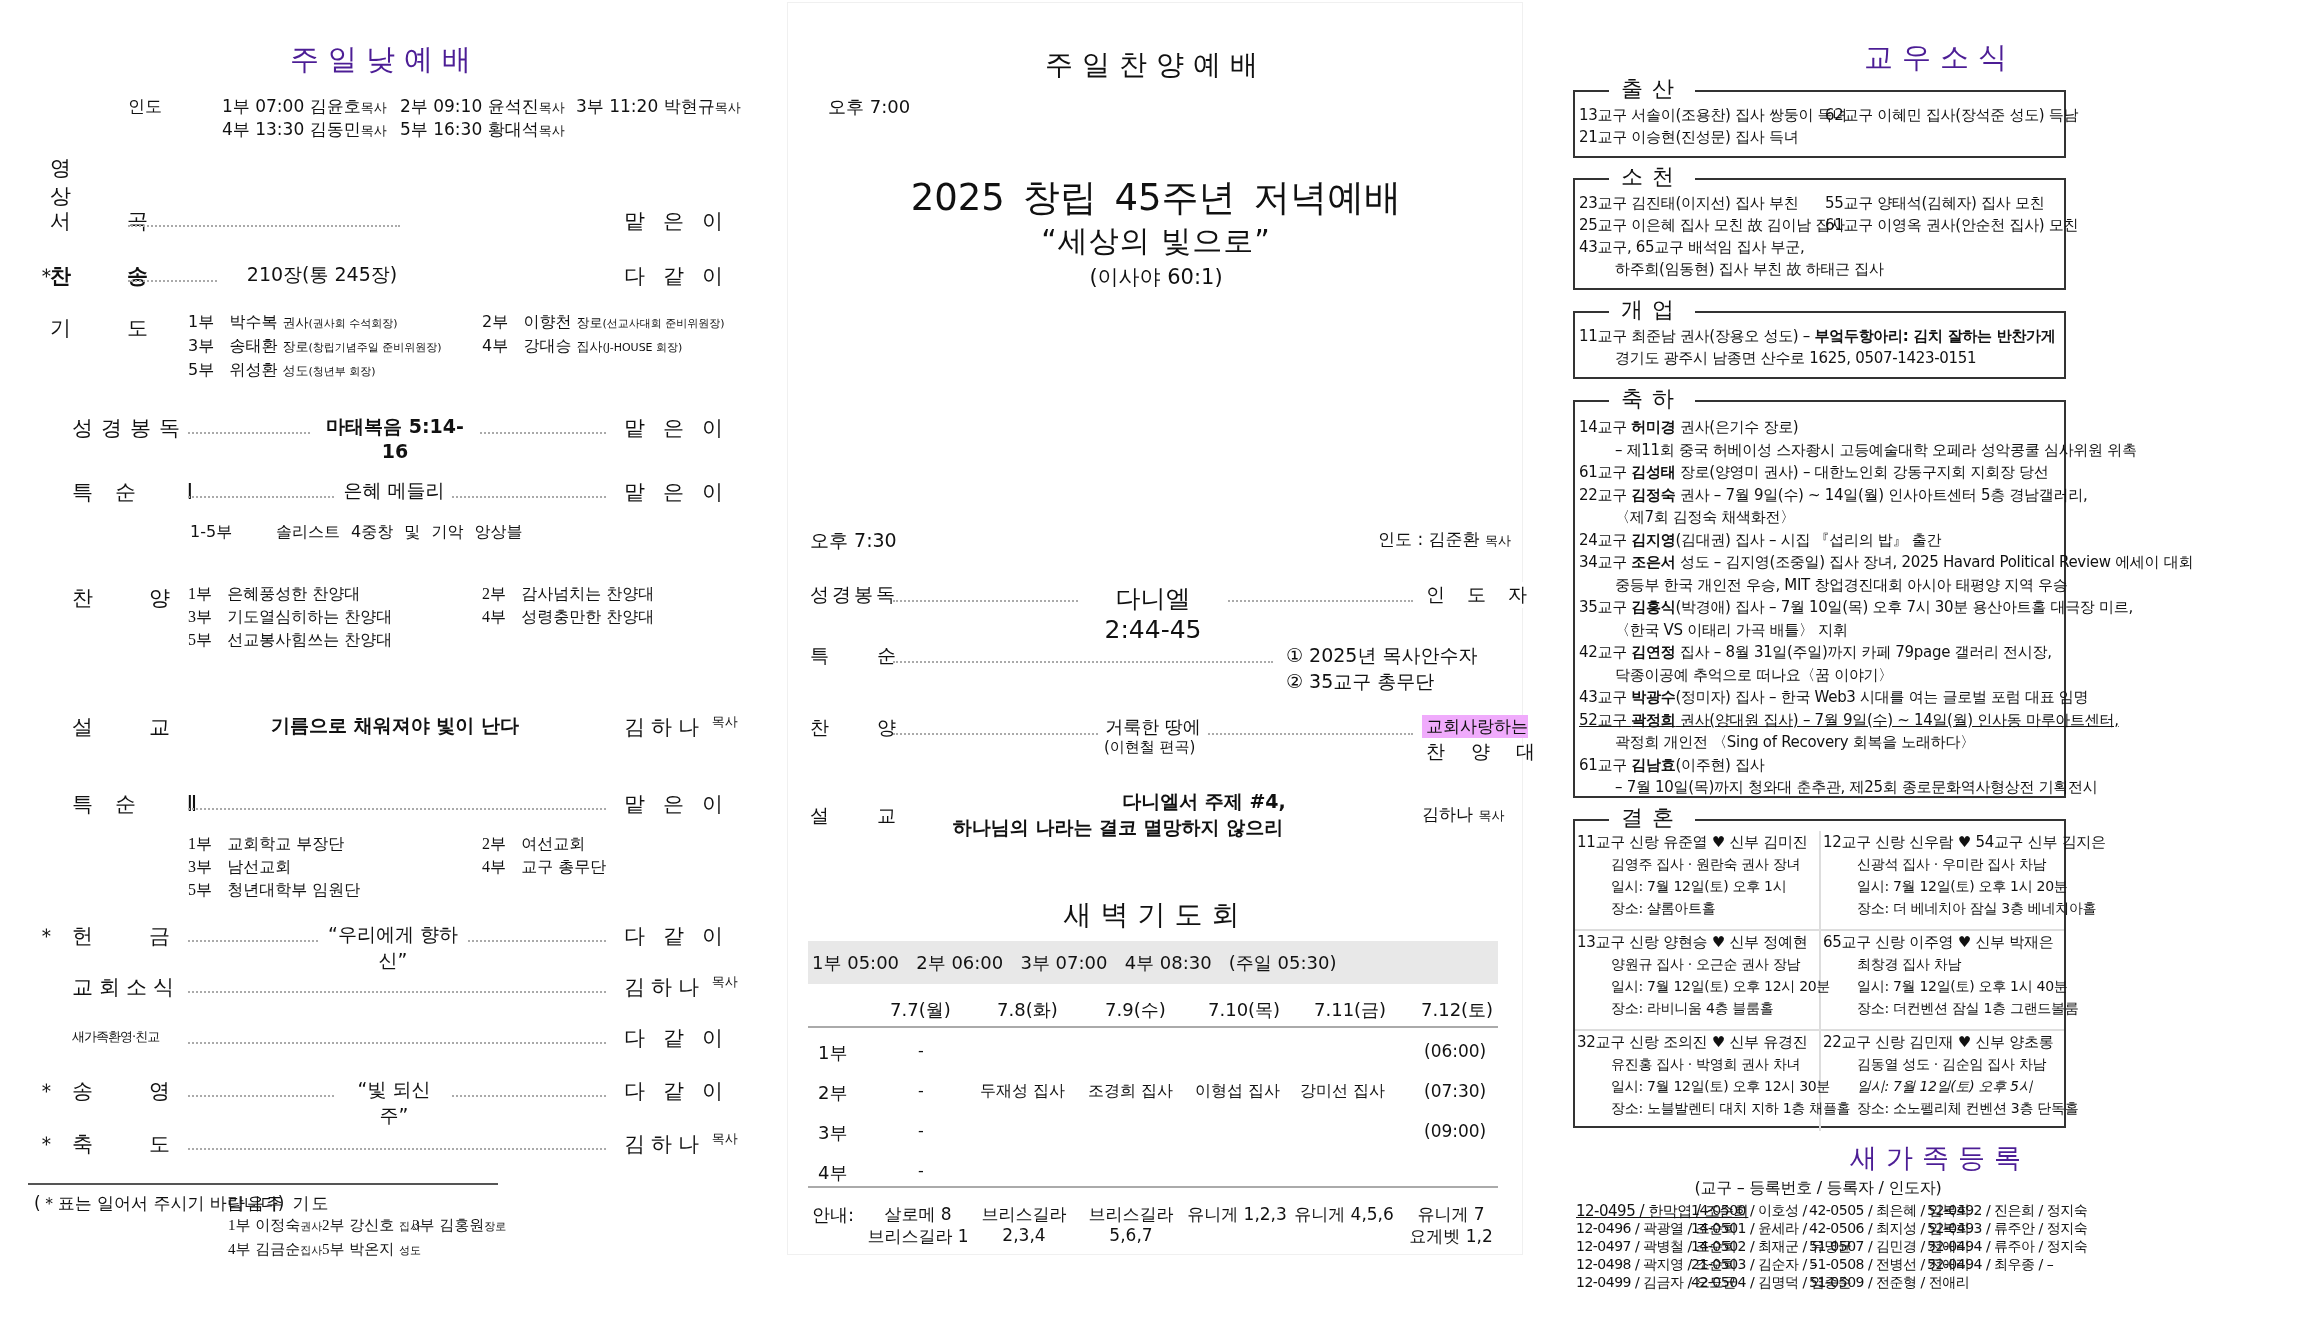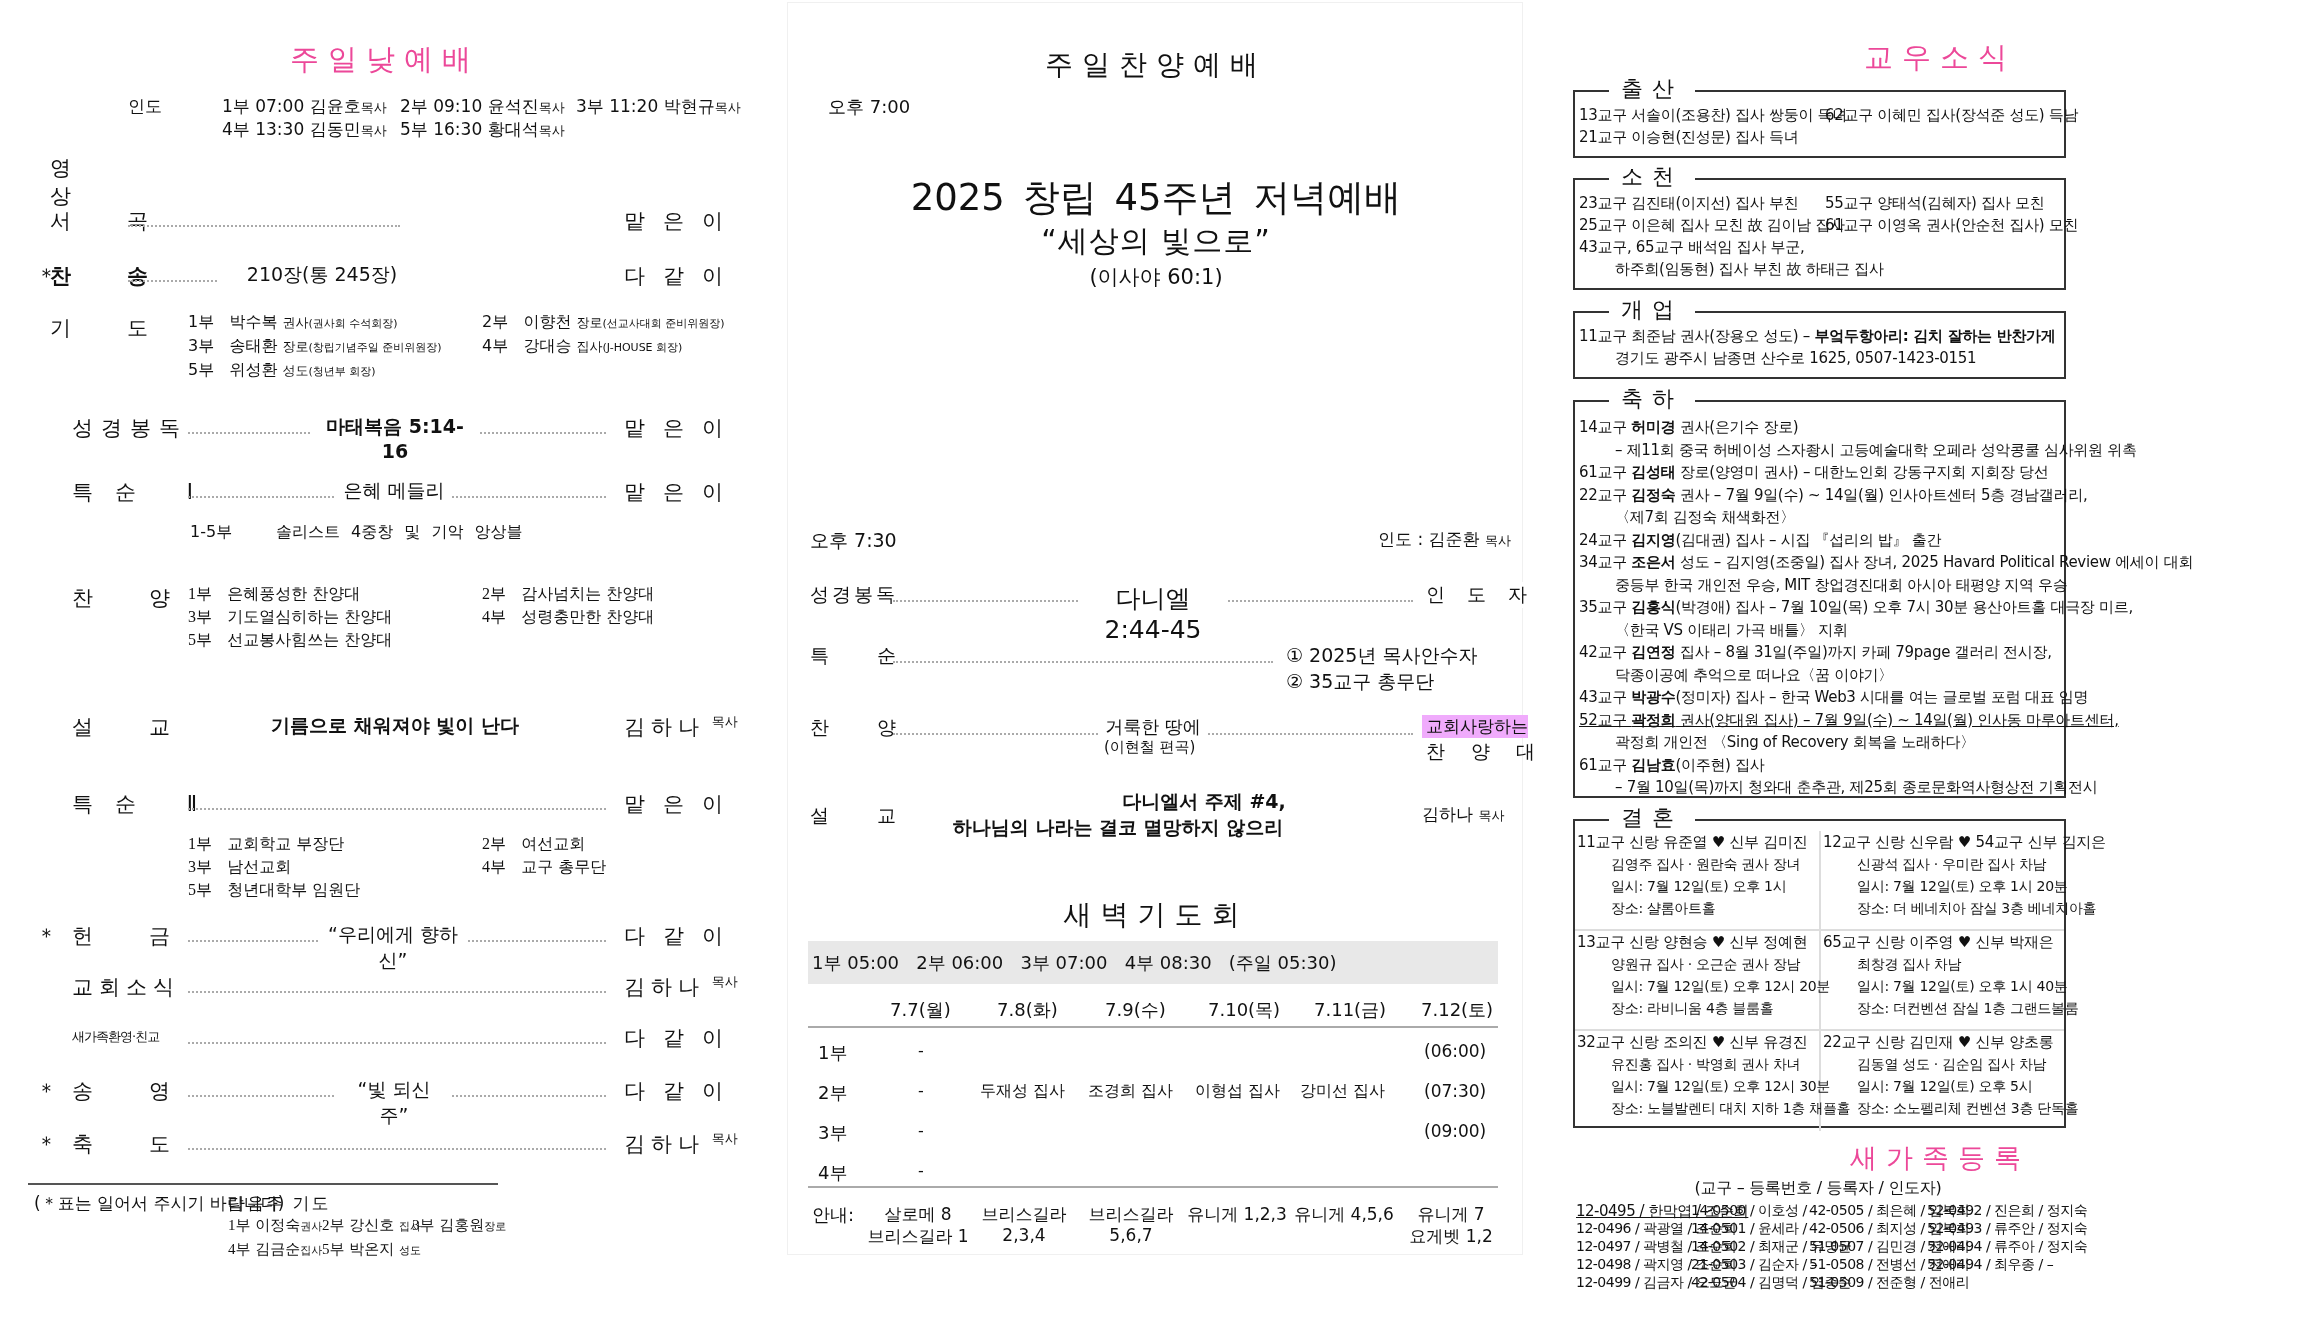--- a/index.html
+++ b/index.html
@@ -3,21 +3,21 @@
 <meta charset="utf-8">
 <style>
   * { box-sizing: border-box; margin: 0; padding: 0; }
   html, body { width: 2314px; height: 1338px; background: #ffffff; overflow: hidden; }
   body { position: relative; font-family: "DejaVu Serif", "Liberation Serif", serif; color: #111; }
   .abs { position: absolute; }
   .serif { font-family: "Liberation Serif", "DejaVu Serif", serif; }
 
   
   #left { position: absolute; left: 0; top: 0; width: 760px; height: 1338px; }
-  .col-title { position: absolute; font-size: 29px; letter-spacing: 9px; font-family: "DejaVu Sans", sans-serif; font-weight: normal; color: #ec4899; text-align: center; }
+  .col-title { position: absolute; font-size: 29px; letter-spacing: 9px; font-family: "DejaVu Sans", sans-serif; font-weight: normal; color: #4c1d95; text-align: center; }
   .lbl { position: absolute; font-size: 21px; font-family: "DejaVu Sans", sans-serif; display: flex; justify-content: space-between; }
   .star { position: absolute; font-size: 21px; font-family: "DejaVu Sans", sans-serif; }
   .dots { position: absolute; border-bottom: 2px dotted #aaa; height: 0; }
   .mid { position: absolute; font-size: 21px; text-align: center; background: #fff; padding: 0 6px; font-family: "DejaVu Sans", sans-serif; }
   .resp { position: absolute; font-size: 21px; font-family: "DejaVu Sans", sans-serif; display: flex; justify-content: space-between; }
   .small { font-size: 13px; }
   .tiny { font-size: 11px; }
   .line { position: absolute; font-size: 16px; font-family: "DejaVu Sans", sans-serif; white-space: nowrap; }
 
   
@@ -295,21 +295,21 @@
         </div>
         <div class="wed-cell" style="left: 0px; top: 210px; width: 246px; height: 100px; border-bottom: none;">
           <div class="r-line serif" style="left:2px;top:2px;font-size:15px;"><span>32교구 신랑 조의진</span> <span>♥</span> <span>신부 유경진</span></div>
           <div class="r-line serif" style="left:36px;top:25px;font-size:14px;">유진홍 집사 · 박영희 권사 차녀</div>
           <div class="r-line serif" style="left:36px;top:47px;font-size:14px;">일시: 7월 12일(토) 오후 12시 30분</div>
           <div class="r-line serif" style="left:36px;top:69px;font-size:14px;">장소: 노블발렌티 대치 지하 1층 채플홀</div>
         </div>
         <div class="wed-cell" style="left: 246px; top: 210px; width: 243px; height: 100px; border-right: none; border-bottom: none;">
           <div class="r-line serif" style="left:2px;top:2px;font-size:15px;"><span>22교구 신랑 김민재</span> <span>♥</span> <span>신부 양초롱</span></div>
           <div class="r-line serif" style="left:36px;top:25px;font-size:14px;">김동열 성도 · 김순임 집사 차남</div>
-          <div class="r-line serif" style="left:36px;top:47px;font-size:14px;">일시: 7월 12일(토) 오후 5시</div>
+          <div class="r-line serif" style="left:36px;top:47px;font-size:14px;font-style:italic;">일시: 7월 12일(토) 오후 5시</div>
           <div class="r-line serif" style="left:36px;top:69px;font-size:14px;">장소: 소노펠리체 컨벤션 3층 단독홀</div>
         </div>
       </div>
   </div>
 
   <div class="col-title" style="left:120px; top:1140px; width:500px; font-size:27px;">새가족등록</div>
   <div class="r-line serif" style="left:0; top:1178px; width:496px; text-align:center; font-size:16px;">(교구 – 등록번호 / 등록자 / 인도자)</div>
   <div id="newfam">
       <div class="reg-line serif" style="left: 6px; top: 1202px; font-size: 15px; text-decoration: underline;">12-0495 / 한막엽 / 조순희</div>
       <div class="reg-line serif" style="left: 6px; top: 1220px; font-size: 14px;">12-0496 / 곽광열 / 조순희</div>

